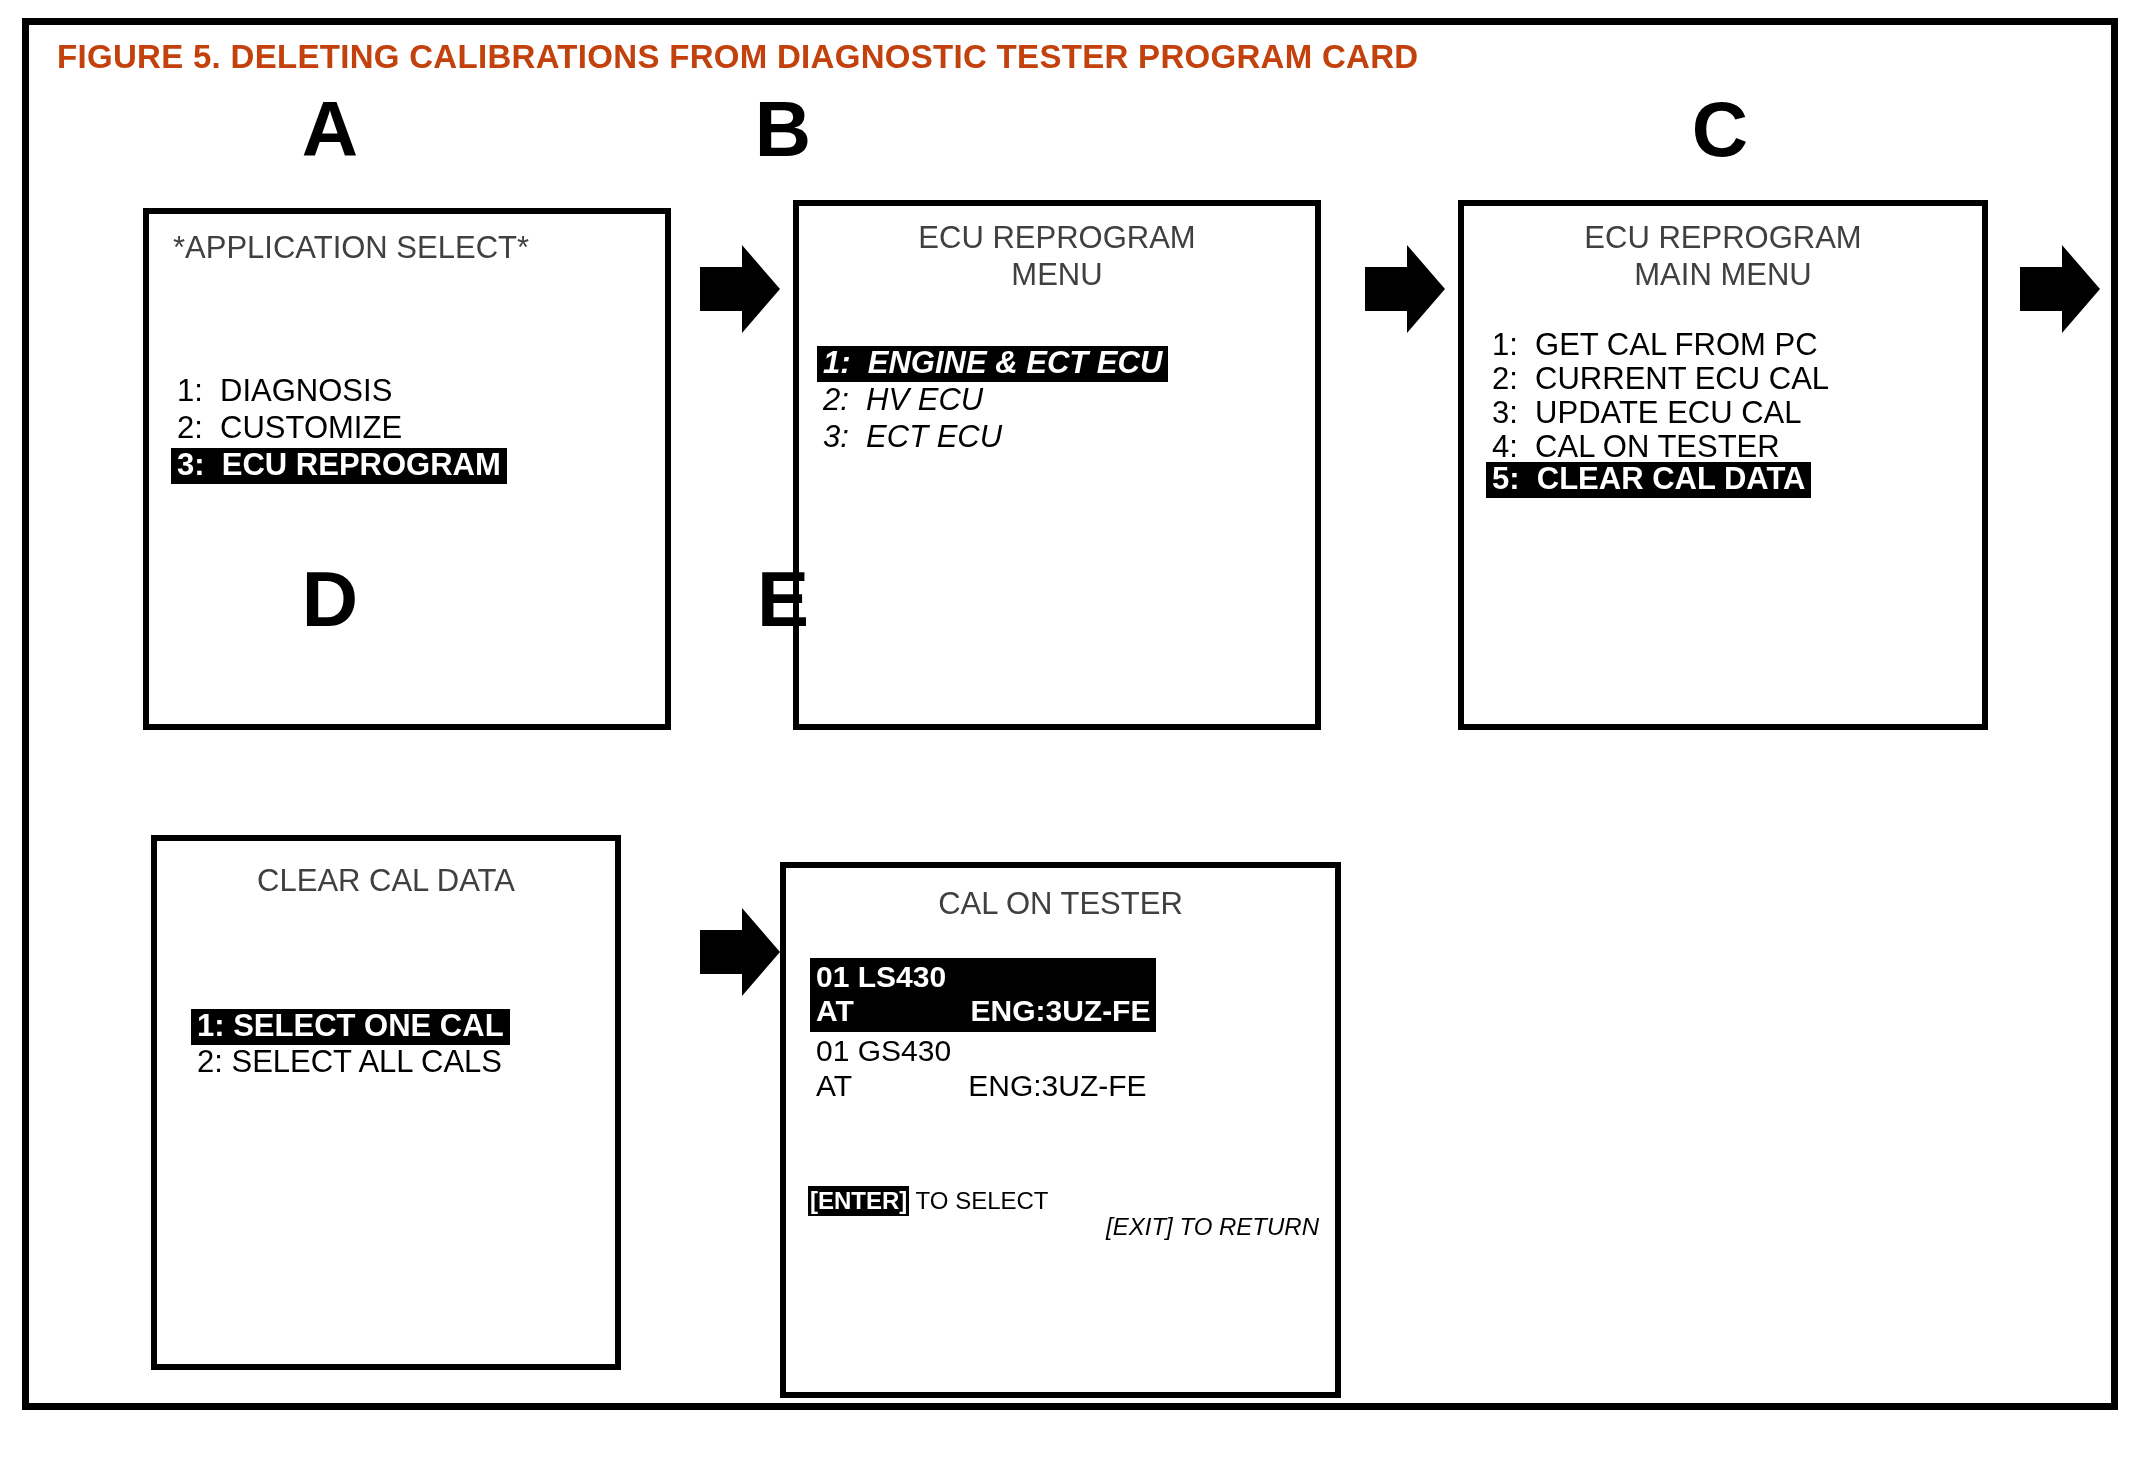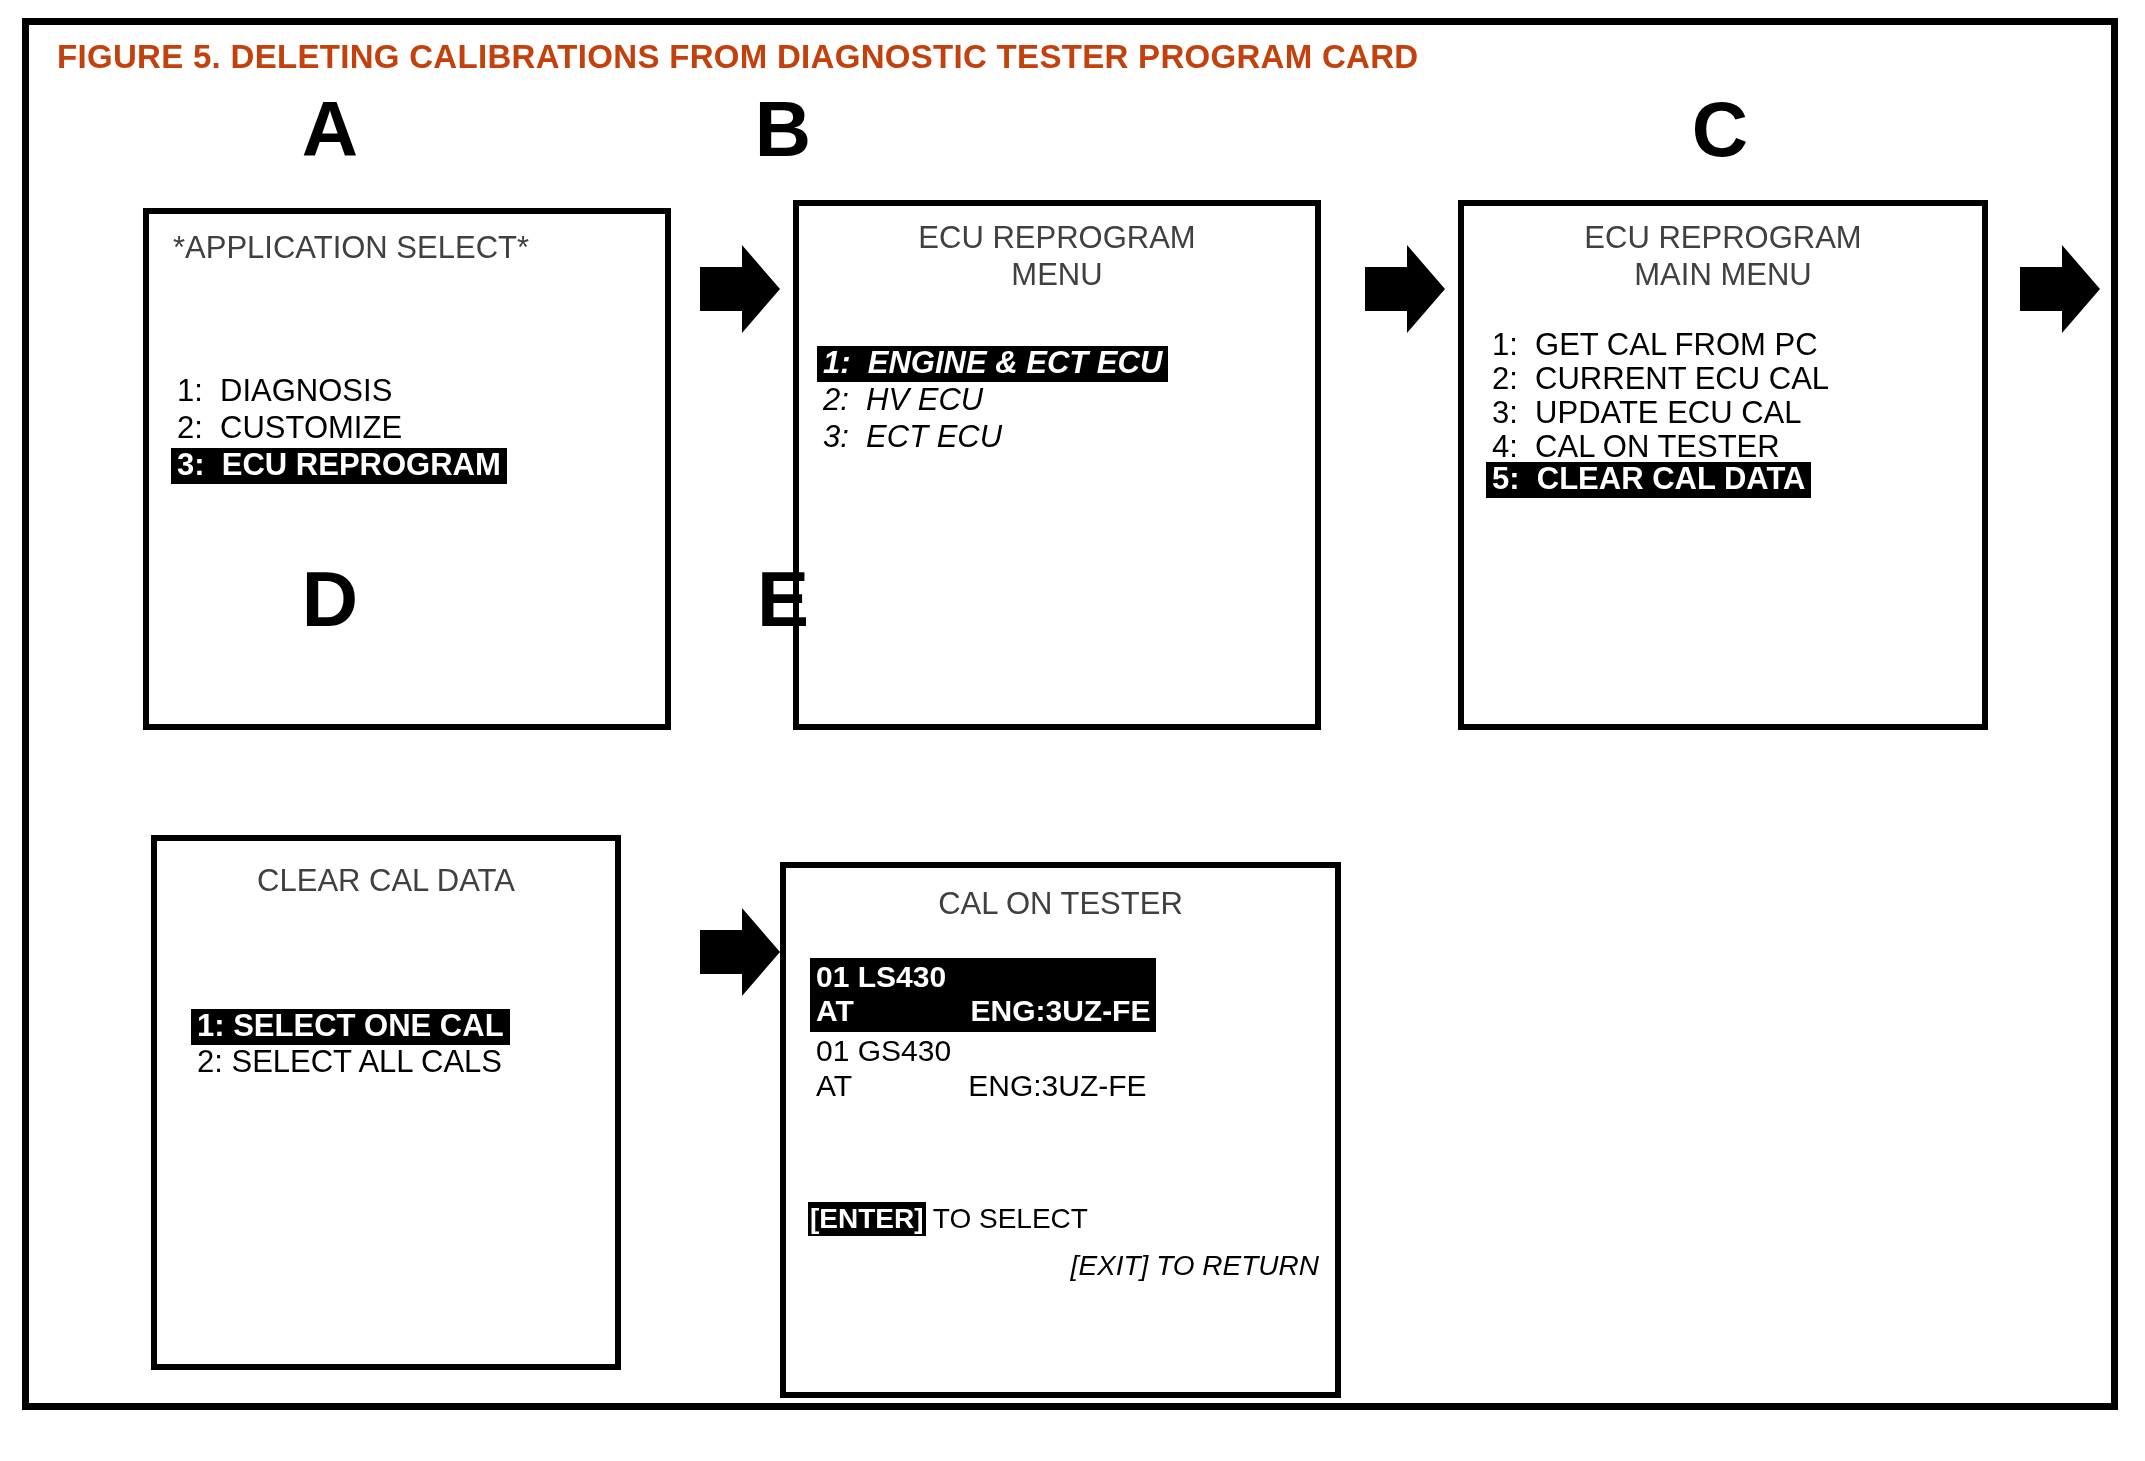--- a/index.html
+++ b/index.html
@@ -149,25 +149,24 @@
     display: block;
   }
 
   #panel-e-footer {
     position: absolute;
     left: 22px;
     right: 16px;
     top: 320px;
   }
   .footer-line {
-    font-size: 28px;
+    font-size: 24px;
     line-height: 1.1;
     white-space: pre;
     display: block;
-    margin-top: 16px;
   }
   #footer-line-1 { text-align: left; }
   #footer-line-2 { text-align: right; padding-left: 36px; font-style: italic; }
   .key-hl {
     background: #000000;
     color: #ffffff;
     font-weight: bold;
     padding: 1px 2px 2px 2px;
   }
 </style>

